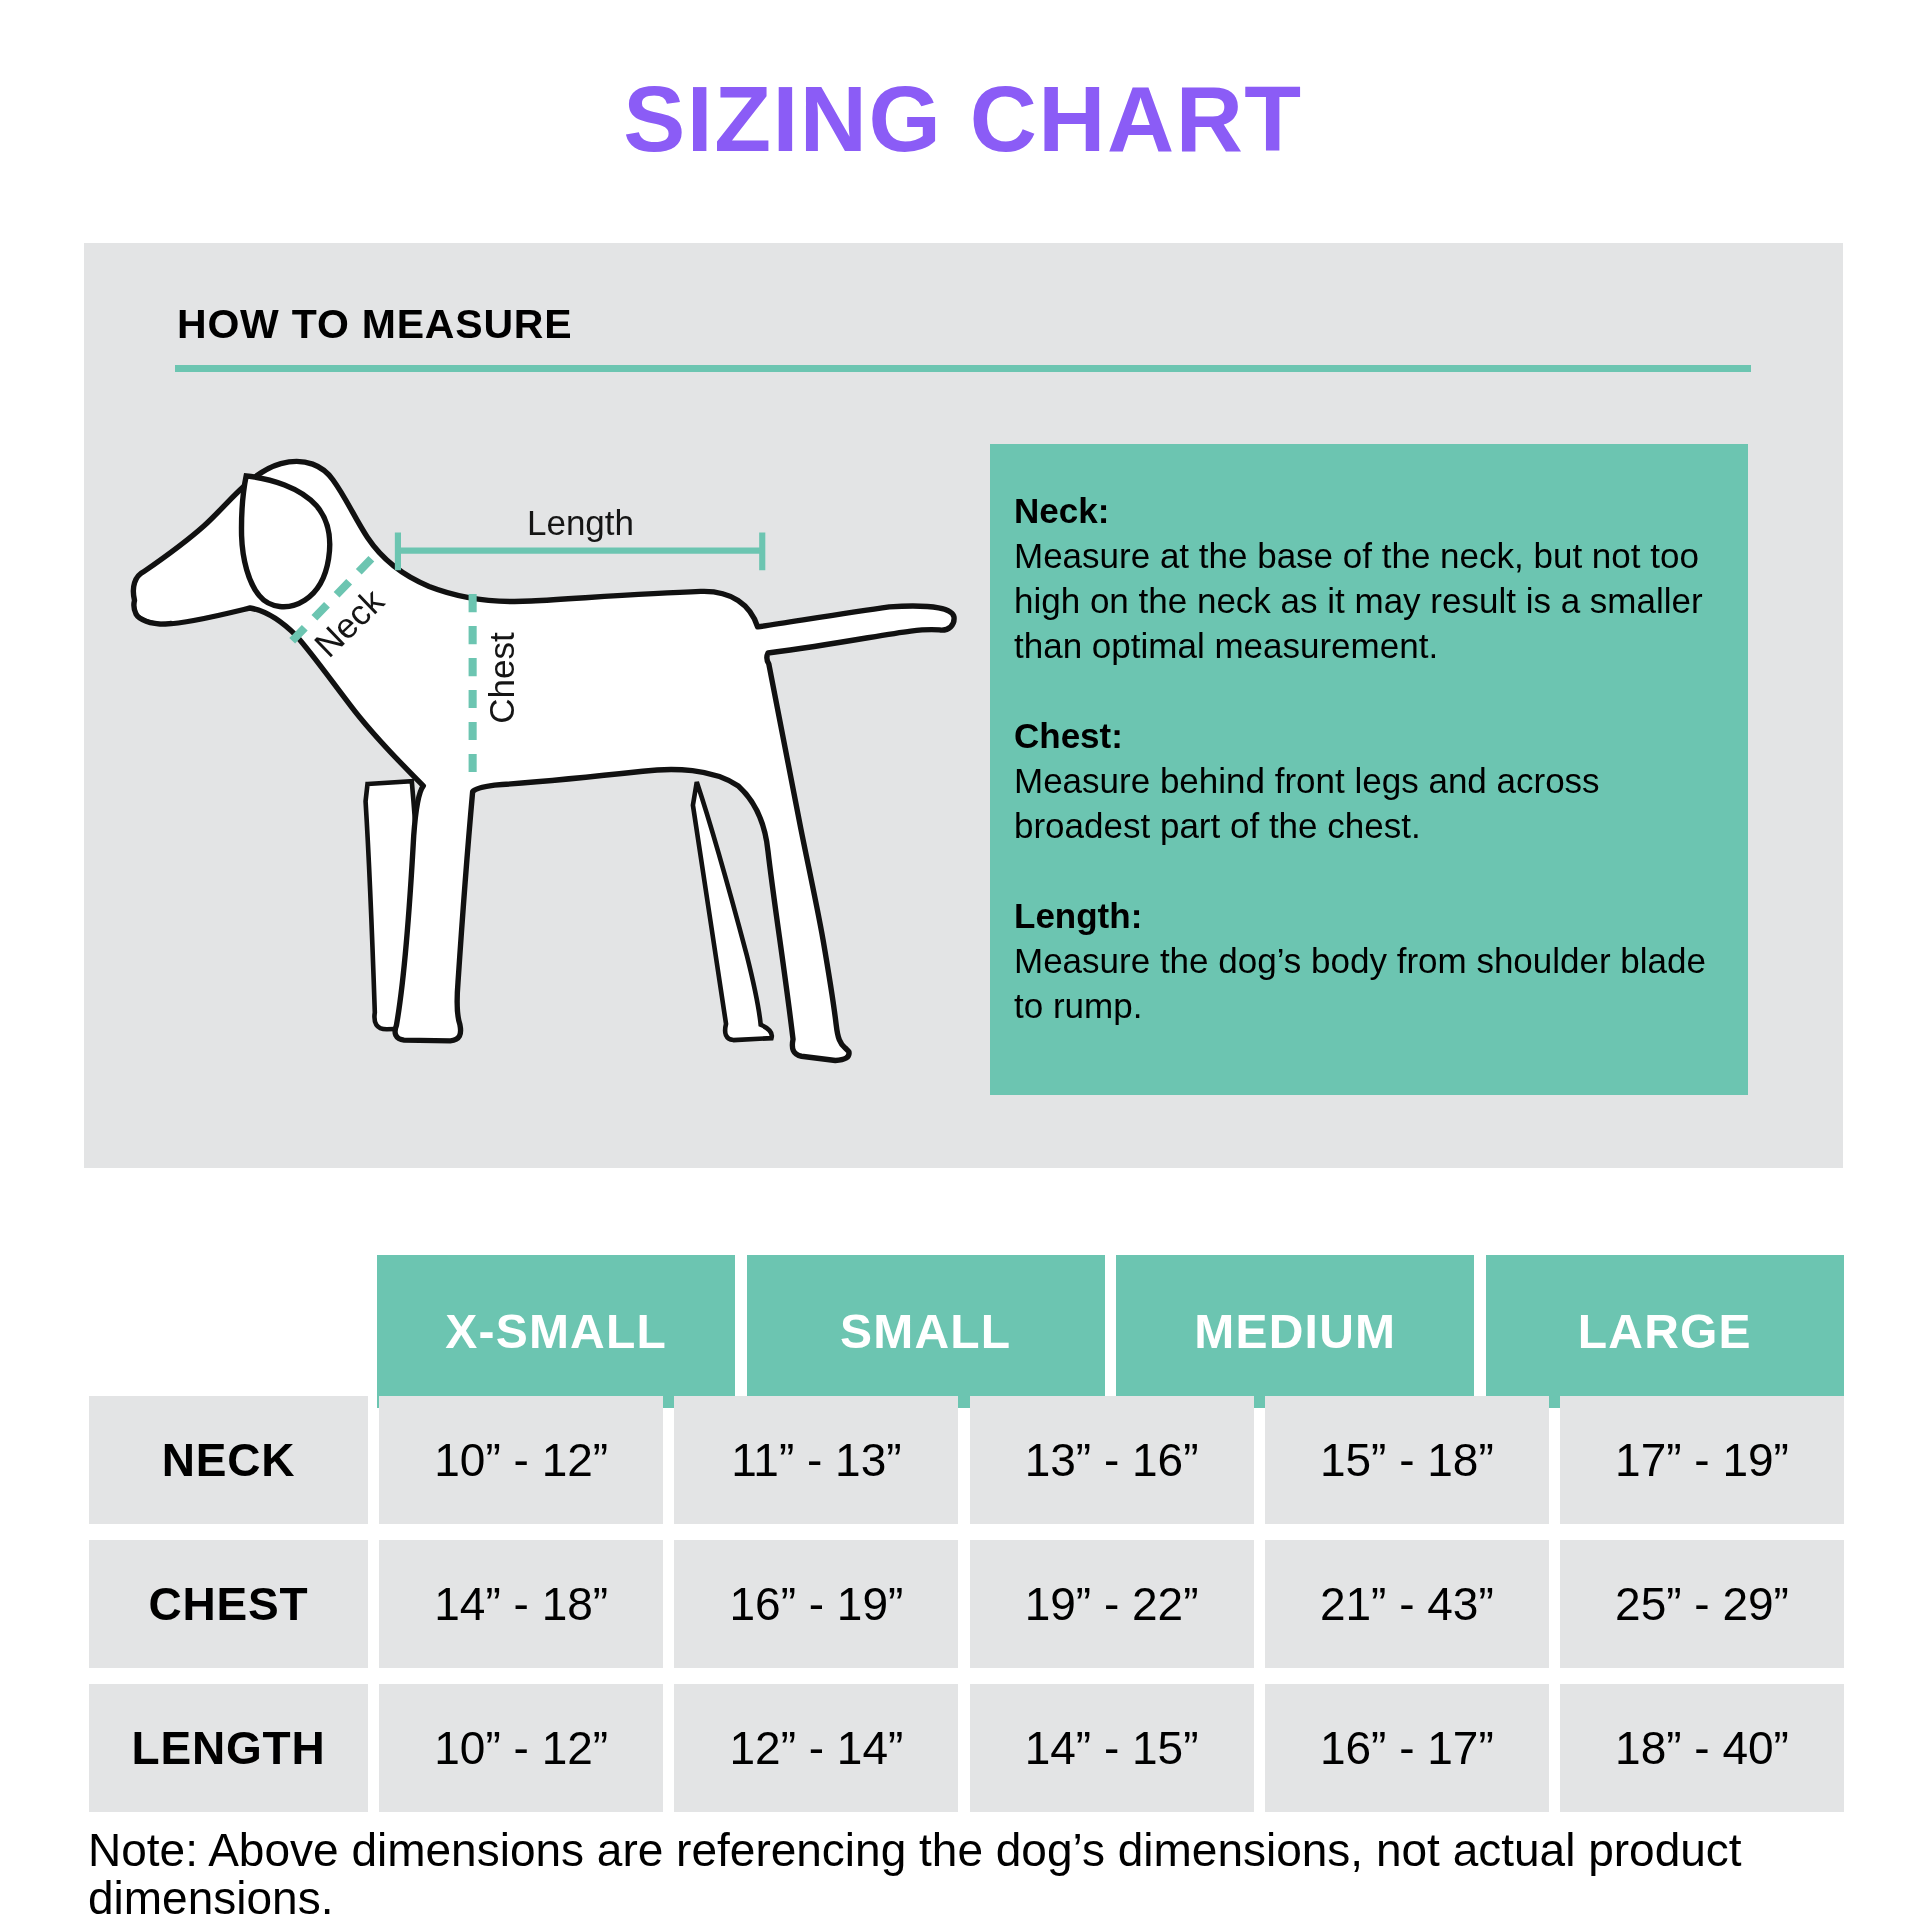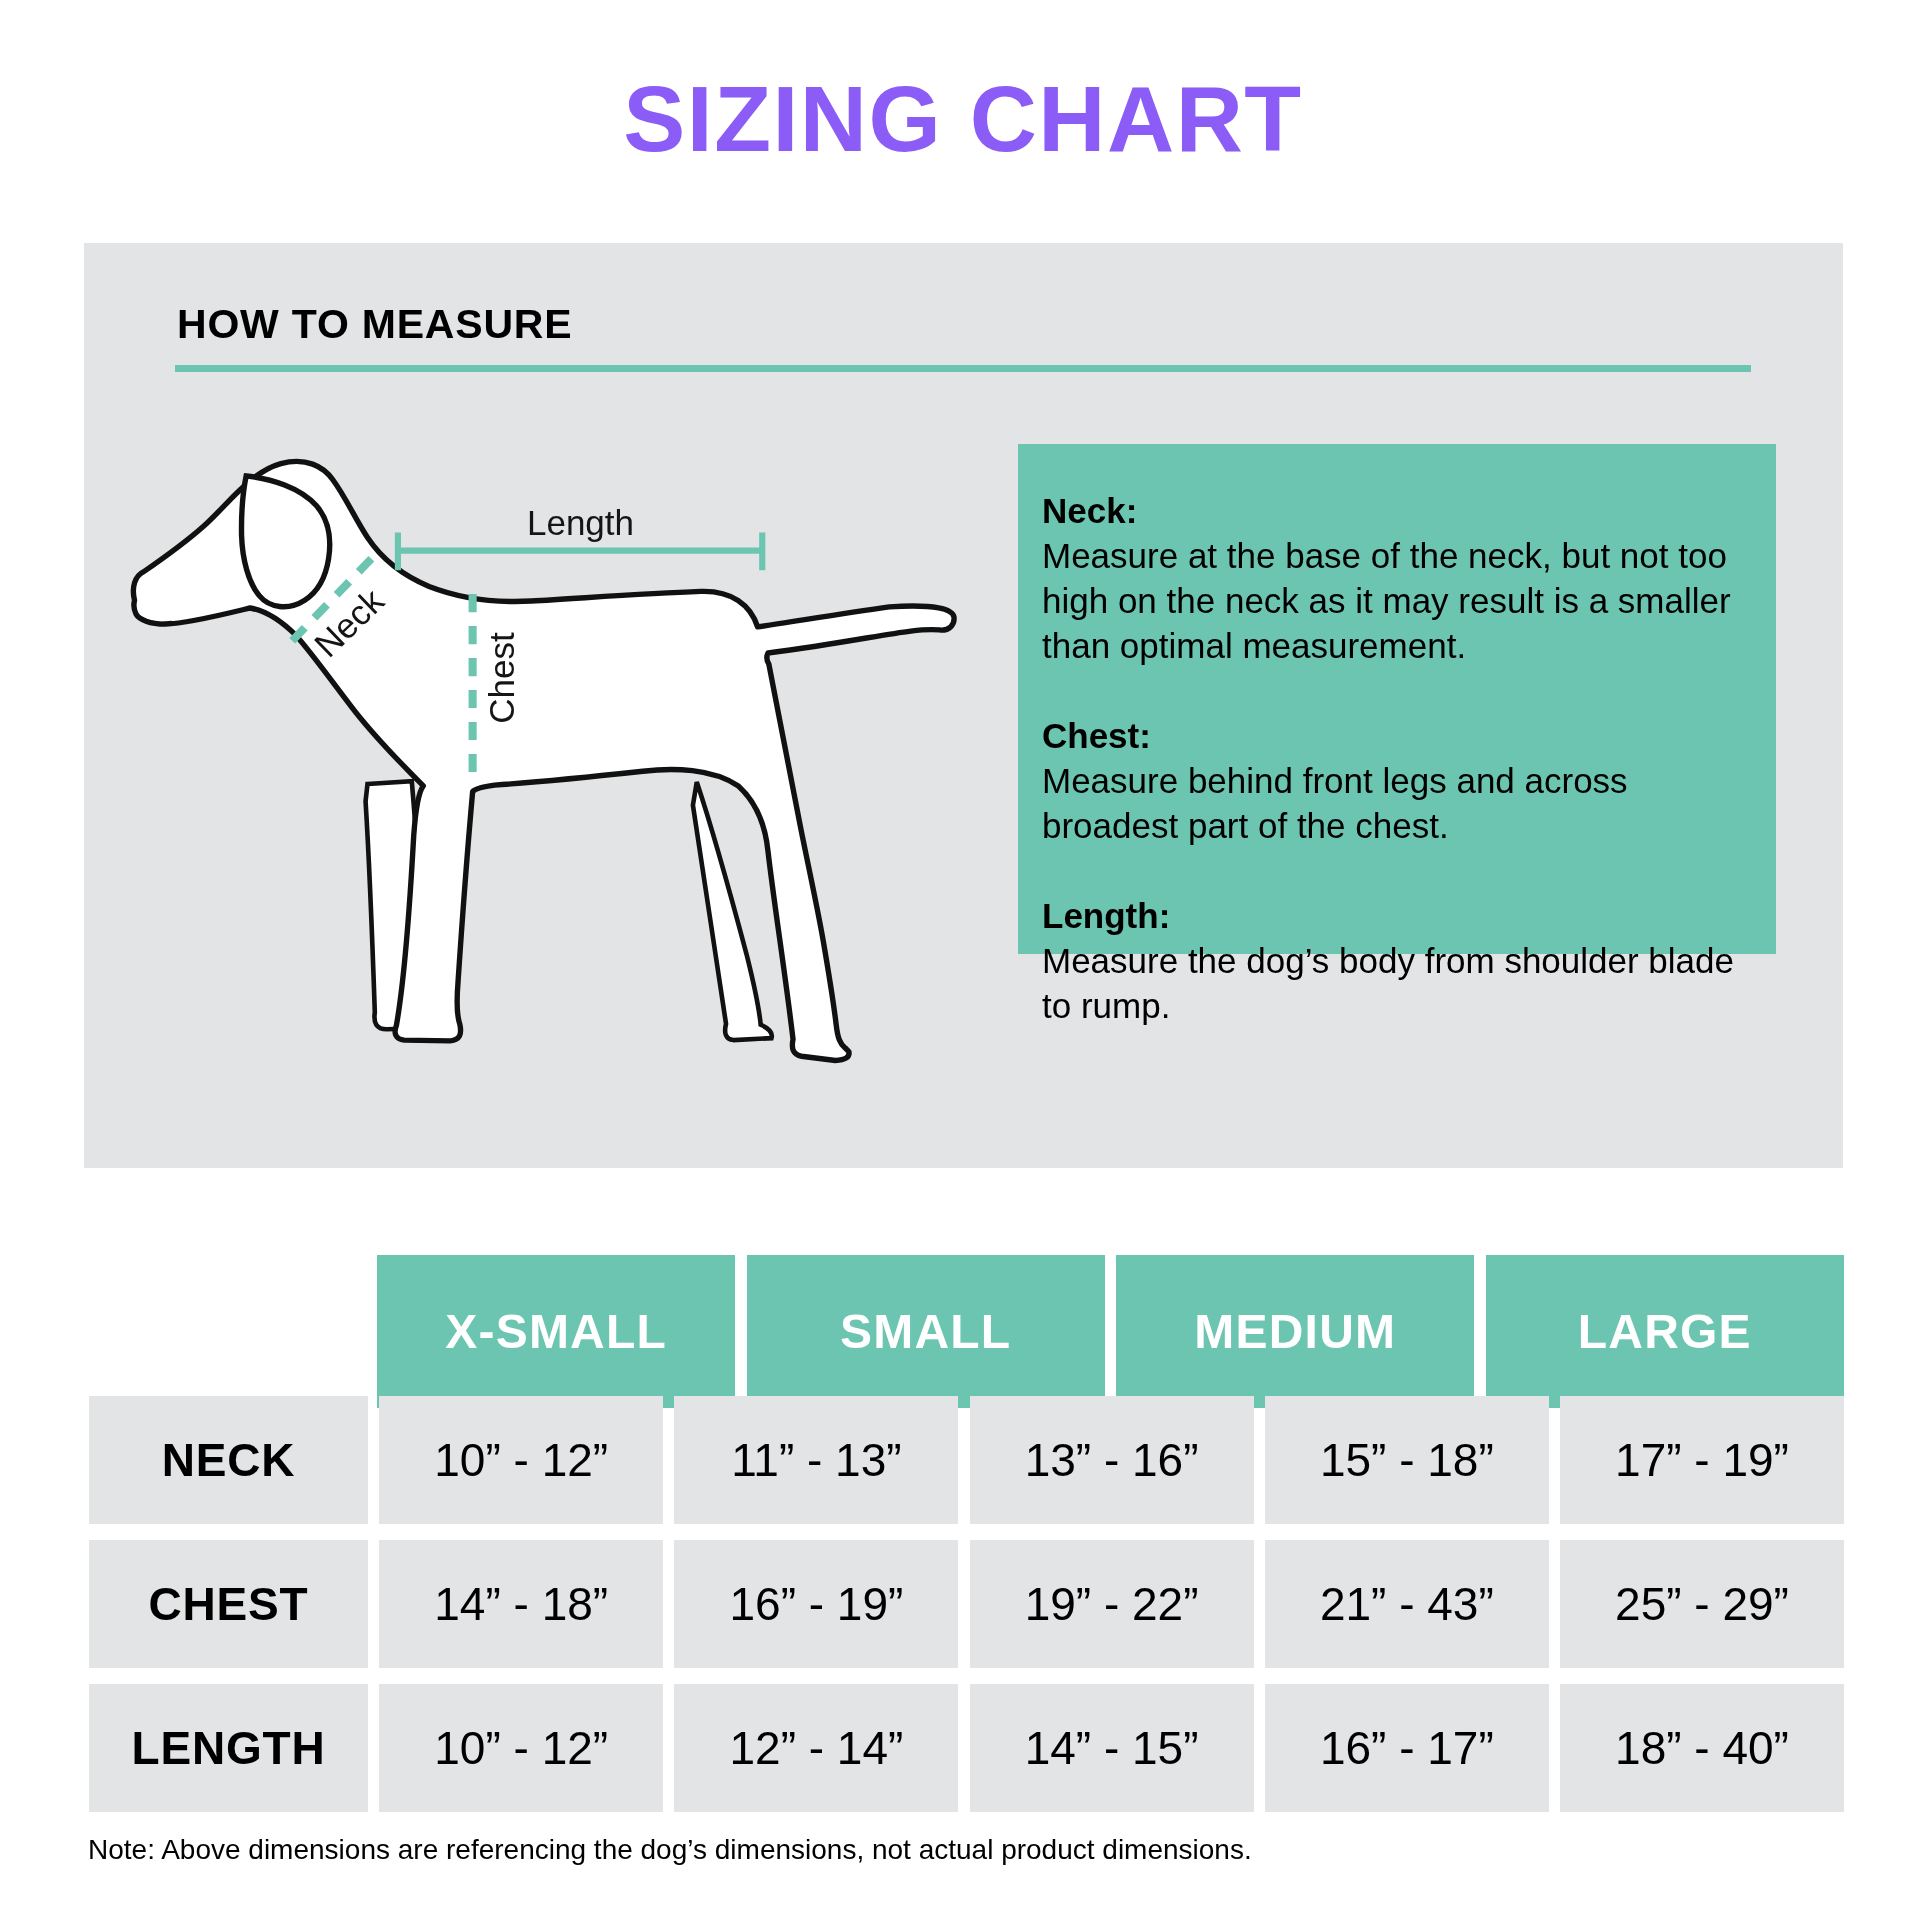--- a/index.html
+++ b/index.html
@@ -15,40 +15,40 @@
   #htm-heading{left:177px;top:301px;font-size:41px;font-weight:700;letter-spacing:0.8px;}
   #htm-rule{left:175px;top:365px;width:1576px;height:6.5px;background:var(--teal);}
 
   
   .diagram-label{font-size:35px;color:#151515;}
   #length-label{left:465px;top:503px;width:231px;text-align:center;}
   #neck-label{left:272px;top:603px;width:154px;text-align:center;transform:rotate(-44deg);}
   #chest-label{left:425px;top:658px;width:154px;text-align:center;transform:rotate(-90deg);}
 
   
-  #instruction-box{left:1018px;top:444px;width:758px;height:510px;background:var(--teal);
+  #instruction-box{left:990px;top:444px;width:758px;height:651px;background:var(--teal);
     box-sizing:border-box;padding:44px 23px 0 24px;}
   .instruction{margin-bottom:45px;}
   .ins-h{font-size:35px;line-height:45px;font-weight:700;}
   .ins-b{font-size:35px;line-height:45px;font-weight:400;}
 
   
   .trow{display:flex;gap:11.2px;}
   #table-header{left:377px;top:1255px;width:1467px;height:153px;}
   .hcell{flex:1;background:var(--teal);color:#fff;font-weight:700;font-size:48px;letter-spacing:1.2px;
     display:flex;align-items:center;justify-content:center;}
   .drow{left:89px;width:1755px;height:128px;}
   #row-0{top:1396px;} #row-1{top:1540px;} #row-2{top:1684px;}
   .lcell{width:279px;flex:0 0 auto;background:var(--panel);font-weight:700;font-size:46px;letter-spacing:0.8px;
     display:flex;align-items:center;justify-content:center;}
   .vcell{flex:1;background:var(--panel);font-size:46px;
     display:flex;align-items:center;justify-content:center;}
 
   
-  #note-text{left:88px;top:1826px;width:1772px;font-size:28px;line-height:48px;}
+  #note-text{left:88px;top:1826px;width:1772px;font-size:46px;line-height:48px;}
 
   svg{display:block;}
 </style>
 </head>
 <body>
 
 <div class="abs" id="page-title">SIZING CHART</div>
 
 <div class="abs" id="measure-panel"></div>
 <div class="abs" id="htm-heading">HOW TO MEASURE</div>

